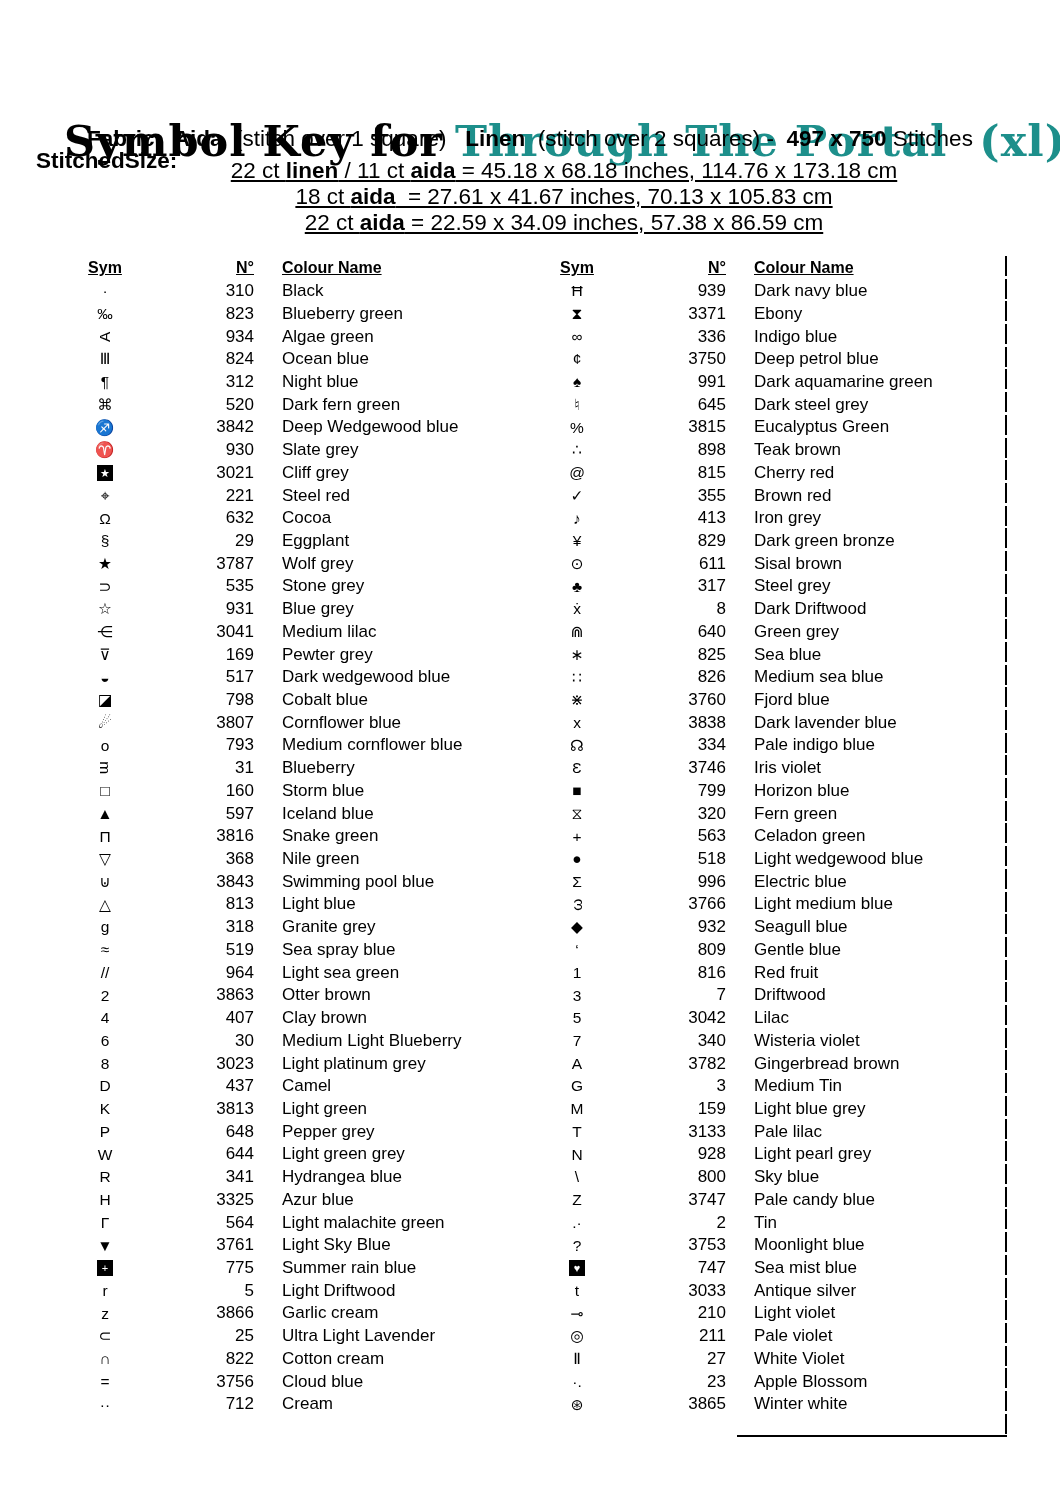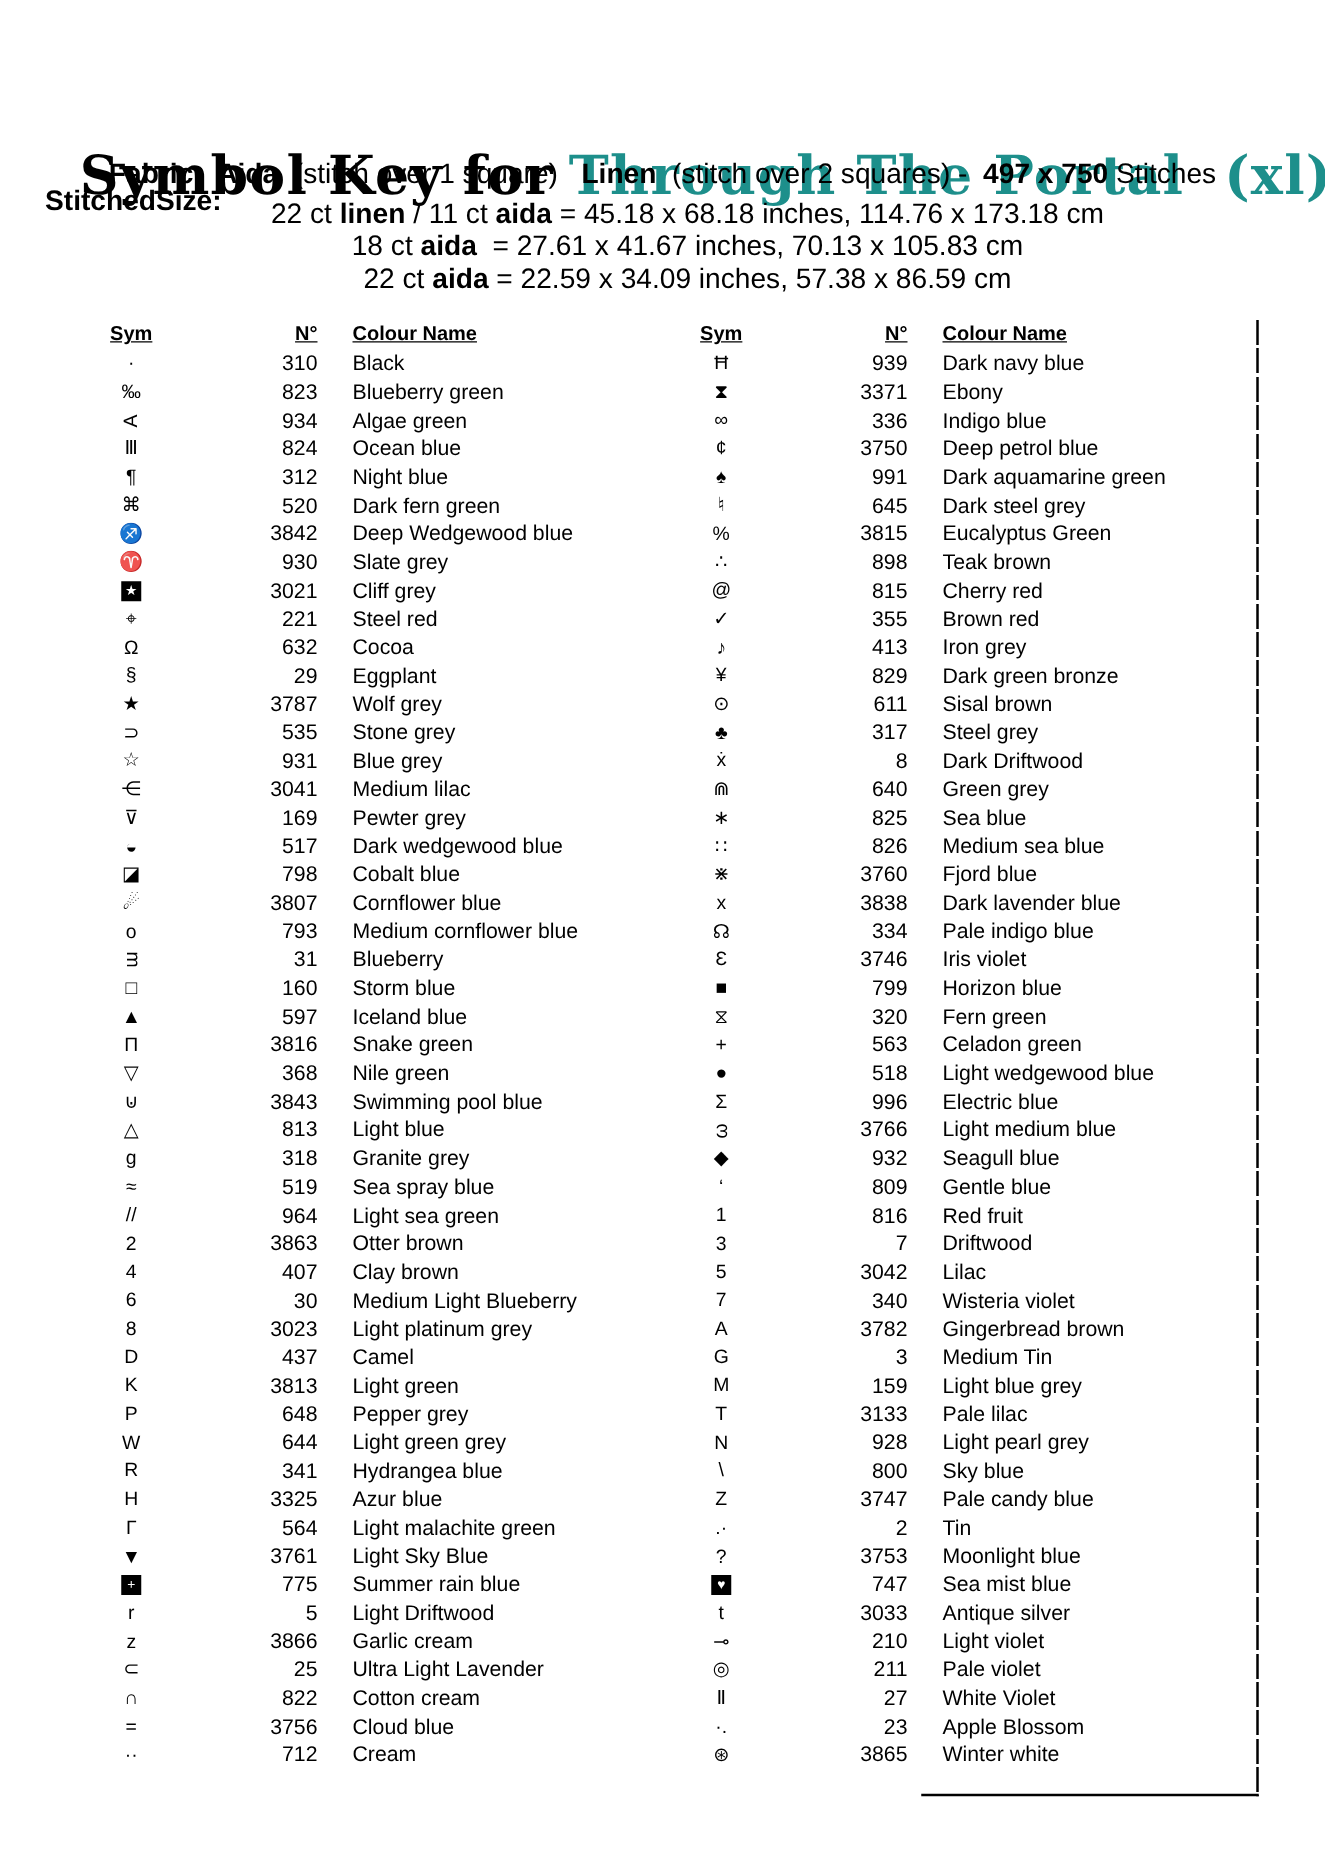--- a/index.html
+++ b/index.html
@@ -19,21 +19,21 @@
     position:absolute;top:126px;left:0;right:0;text-align:center;
     font-size:22.5px;white-space:pre;
   }
   .seg{white-space:pre;text-align:right;}
   .b{font-weight:bold;}
   
   .size-label{
     position:absolute;top:148px;left:36px;font-size:22.5px;font-weight:bold;
   }
   .size-lines{
-    position:absolute;top:158px;left:150px;width:800px;text-align:center;
+    position:absolute;top:158px;left:164px;width:800px;text-align:center;text-decoration:underline;
   }
   .size-line{font-size:22.5px;line-height:25.8px;white-space:pre;}
   
   .tablehalf{position:absolute;top:257px;width:470px;}
   .tablehalf.lefthalf{left:66px;}
   .tablehalf.righthalf{left:538px;}
   .trow{
     display:grid;grid-template-columns:78px 110px 28px auto;
     height:22.72px;align-items:center;
   }

